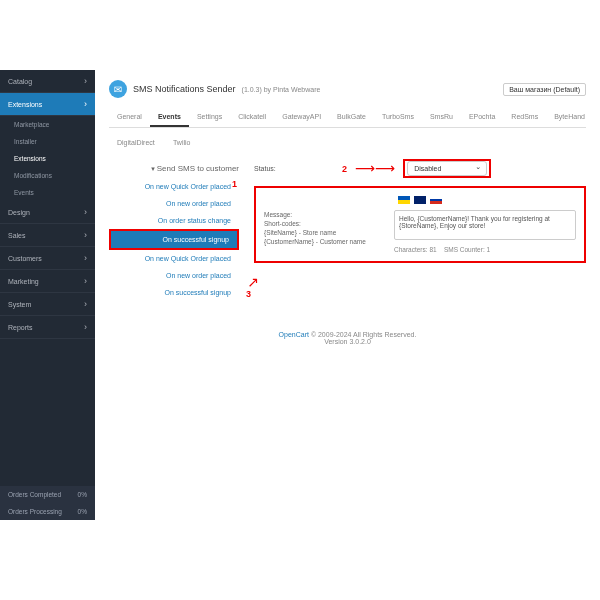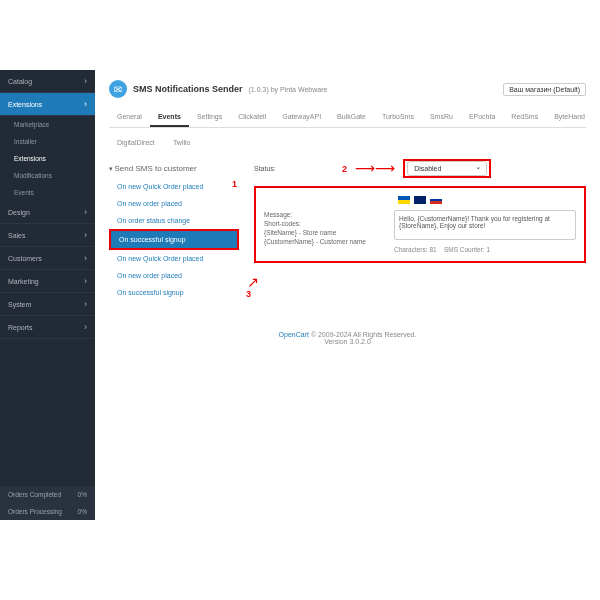--- a/index.html
+++ b/index.html
@@ -9,30 +9,30 @@
 .side-item { padding: 6px 8px; border-bottom: 1px solid #2e3642; cursor: pointer; display: flex; justify-content: space-between; align-items: center; font-size: 7px; }
 .side-item.active { background: #1e7bb8; color: #fff; }
 .side-sub { padding: 5px 8px 5px 14px; font-size: 6.5px; color: #8f97a3; cursor: pointer; }
 .side-sub.active { color: #fff; }
 .side-chev::after { content: "›"; font-size: 9px; }
 .side-footer { margin-top: auto; }
 .side-stat { background: #2a3240; padding: 5px 8px; font-size: 6.5px; display: flex; justify-content: space-between; color: #9aa2b0; }
 .main { flex: 1; background: #fff; padding: 10px 14px; overflow: hidden; }
 .header { display: flex; align-items: center; gap: 6px; margin-bottom: 10px; }
 .logo { width: 18px; height: 18px; background: #3ea3e0; border-radius: 50%; display: flex; align-items: center; justify-content: center; color: #fff; font-size: 10px; }
-.title { font-weight: bold; font-size: 9px; }
+.title { font-weight: normal; font-size: 9px; }
 .subtitle { font-size: 7px; color: #888; }
 .store-sel { margin-left: auto; border: 1px solid #ccc; padding: 2px 5px; font-size: 7px; border-radius: 2px; }
 .tabs { display: flex; gap: 0; border-bottom: 1px solid #ddd; margin-bottom: 8px; }
 .tab { padding: 5px 8px; font-size: 7px; color: #888; cursor: pointer; }
 .tab.active { color: #333; border-bottom: 2px solid #333; font-weight: bold; }
 .subtabs { margin-bottom: 10px; }
 .subtab { padding: 3px 8px; font-size: 7px; color: #888; display: inline-block; }
 .content { display: flex; gap: 15px; }
-.left-col { width: 130px; }
+.left-col { width: 130px; text-align: right; }
 .section-title { font-size: 8px; color: #666; padding: 5px 0; }
 .section-title::before { content: "▾ "; font-size: 7px; }
 .event-link { display: block; padding: 5px 8px; font-size: 7px; color: #1e7bb8; cursor: pointer; }
 .event-link.hl { background: #1e7bb8; color: #fff; border: 2px solid #e00; }
 .right-col { flex: 1; position: relative; }
 .field-row { display: flex; align-items: center; gap: 8px; margin-bottom: 8px; }
 .field-label { width: 80px; font-size: 7px; color: #555; }
 .status-box { border: 2px solid #e00; padding: 0 2px; }
 .select { border: 1px solid #ccc; padding: 3px 20px 3px 6px; font-size: 7px; border-radius: 3px; min-width: 80px; position: relative; }
 .select::after { content: "⌄"; position: absolute; right: 5px; top: 1px; }

